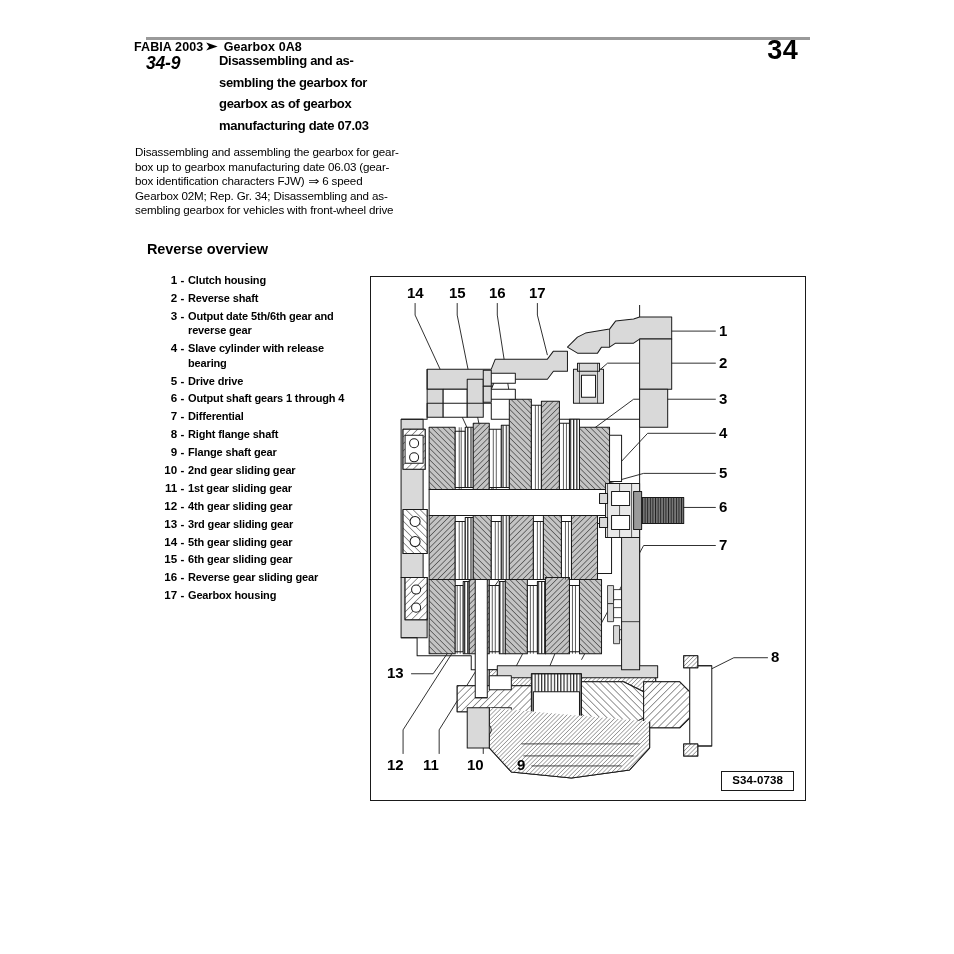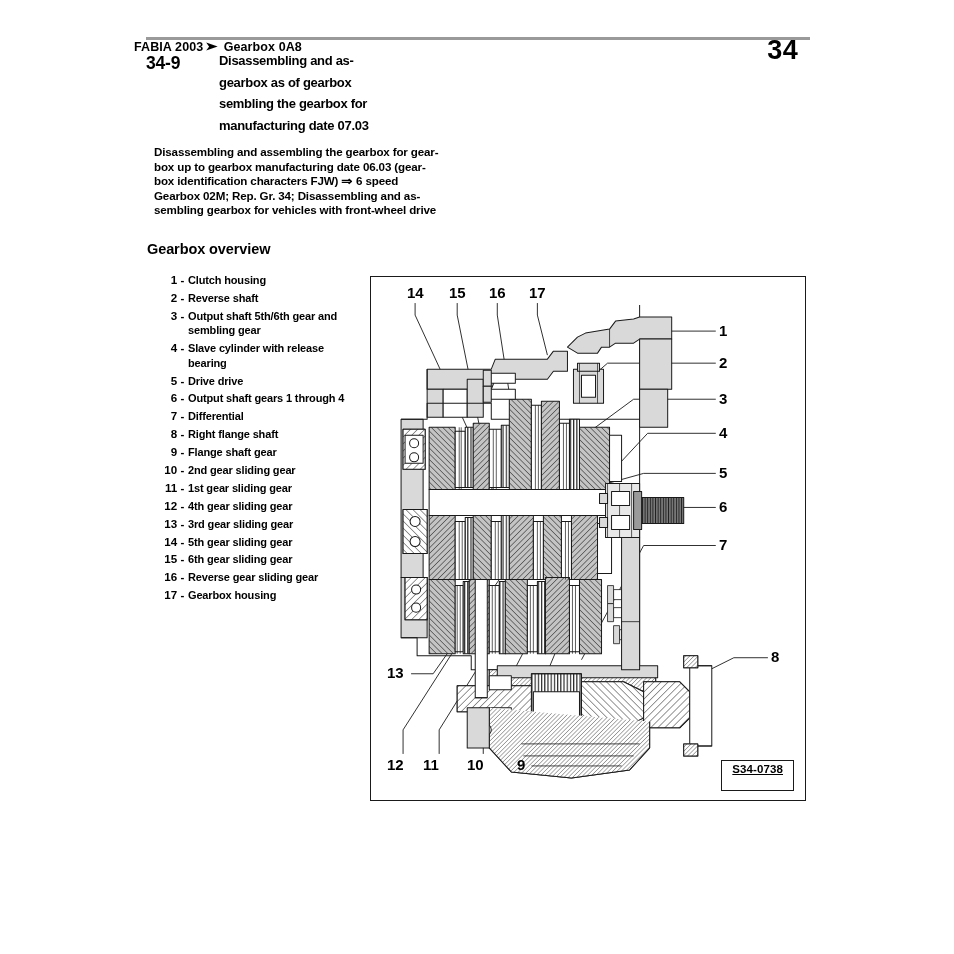--- a/index.html
+++ b/index.html
@@ -71,37 +71,38 @@
     top: 50px;
     width: 420px;
   }
   .title-num {
     position: absolute;
     left: 0;
     top: 3px;
     font-size: 17.5px;
     font-weight: bold;
     letter-spacing: -0.2px;
+    font-style: italic;
   }
   .title-text {
     margin-left: 73px;
     font-size: 13px;
     font-weight: bold;
     line-height: 21.5px;
     letter-spacing: -0.3px;
   }
 
   
   .intro {
     position: absolute;
-    left: 154px;
+    left: 135px;
     top: 145px;
     width: 330px;
     font-size: 11.6px;
-    font-weight: bold;
+    font-weight: normal;
     line-height: 14.6px;
     letter-spacing: -0.15px;
   }
   .arrow-dbl {
     display: inline-block;
     transform: scaleX(1.15);
     padding: 0 1px;
   }
 
   
@@ -168,26 +169,25 @@
     width: 100%;
     height: 100%;
     display: block;
   }
   .fig-id {
     position: absolute;
     right: 11px;
     bottom: 9px;
     border: 1.4px solid #1a1a1a;
     background: #ffffff;
-    padding: 2px 10px 14px 10px;
+    padding: 2px 10px 3px 10px;
     font-size: 11.5px;
     font-weight: bold;
     letter-spacing: 0.1px;
     line-height: 13px;
-    text-decoration: underline;
   }
 
   
   .callout {
     position: absolute;
     font-size: 15px;
     font-weight: bold;
     letter-spacing: 0px;
     line-height: 16px;
     color: #000;
@@ -201,51 +201,51 @@
   <div class="header">
     <div class="header-left"><span>FABIA 2003</span><span class="header-arrow">➤</span><span>Gearbox 0A8</span></div>
     <div class="header-page">34</div>
   </div>
   <div class="header-rule"></div>
 
   <div class="title-block">
     <div class="title-num">34-9</div>
     <div class="title-text">
       <div>Disassembling and as-</div>
+      <div>sembling the gearbox for</div>
       <div>gearbox as of gearbox</div>
-      <div>sembling the gearbox for</div>
       <div>manufacturing date 07.03</div>
     </div>
   </div>
 
   <div class="intro">
     <div>Disassembling and assembling the gearbox for gear-</div>
     <div>box up to gearbox manufacturing date 06.03 (gear-</div>
     <div><span>box identification characters FJW)</span> <span class="arrow-dbl">⇒</span> <span>6 speed</span></div>
     <div>Gearbox 02M; Rep. Gr. 34; Disassembling and as-</div>
     <div>sembling gearbox for vehicles with front-wheel drive</div>
   </div>
 
-  <div class="section-heading">Gearbox overview</div>
+  <div class="section-heading">Reverse overview</div>
 
   <div class="legend">
     <div class="legend-row">
       <span class="legend-num">1</span>
       <span class="legend-dash">-</span>
       <span class="legend-label">Clutch housing</span>
     </div>
     <div class="legend-row">
       <span class="legend-num">2</span>
       <span class="legend-dash">-</span>
       <span class="legend-label">Reverse shaft</span>
     </div>
     <div class="legend-row">
       <span class="legend-num">3</span>
       <span class="legend-dash">-</span>
-      <span class="legend-label">Output shaft 5th/6th gear and sembling gear</span>
+      <span class="legend-label">Output date 5th/6th gear and reverse gear</span>
     </div>
     <div class="legend-row">
       <span class="legend-num">4</span>
       <span class="legend-dash">-</span>
       <span class="legend-label">Slave cylinder with release bearing</span>
     </div>
     <div class="legend-row">
       <span class="legend-num">5</span>
       <span class="legend-dash">-</span>
       <span class="legend-label">Drive drive</span>

